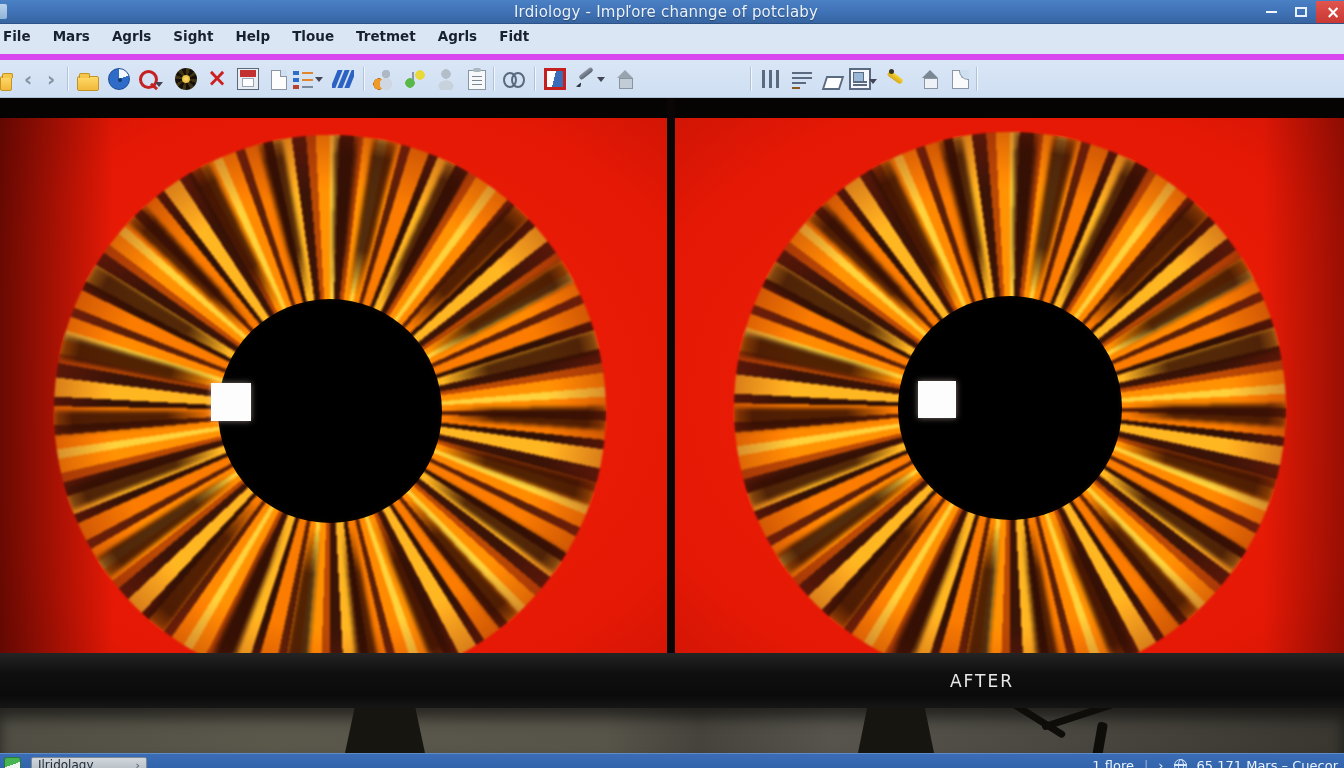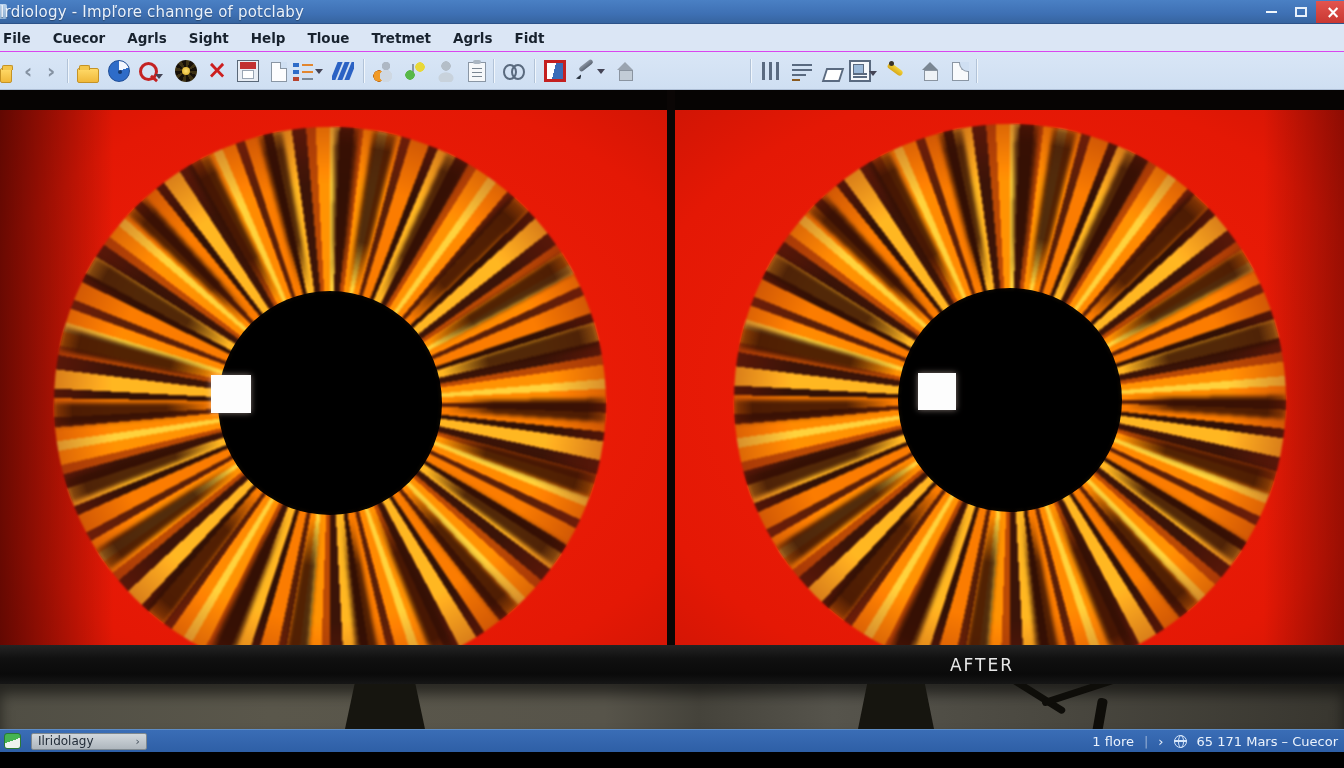--- a/index.html
+++ b/index.html
@@ -5,32 +5,32 @@
   * { box-sizing: border-box; margin: 0; padding: 0; }
   html,body { width:1344px; height:768px; overflow:hidden; background:#000;
     font-family:"DejaVu Sans", sans-serif; }
 
   
   .titlebar { position:relative; height:24px;
     background:linear-gradient(#4a80c4,#3e70b4 60%,#36649f);
     border-bottom:1px solid #2c5288; display:flex; align-items:center; }
   .titlebar-app-icon { width:10px; height:15px; margin-left:-3px;
     background:linear-gradient(#cfe2f4,#9fc0e0); border-radius:2px; opacity:.85; }
-  .title-text { position:absolute; left:0; right:12px; text-align:left;
+  .title-text { position:absolute; left:0; right:12px; text-align:center;
     color:#eaf2fc; font-size:15px; letter-spacing:.2px; text-shadow:0 1px 1px rgba(0,0,0,.35); }
   .win-controls { margin-left:auto; display:flex; align-items:center; height:100%; }
   .wc-min, .wc-max { width:30px; height:100%; display:flex; align-items:center; justify-content:center; }
   .wc-min i { width:11px; height:2px; background:#f0f6fc; display:block; }
   .wc-max i { width:12px; height:10px; border:2px solid #e8f0fa; display:block; }
   .wc-close { width:34px; height:22px; background:linear-gradient(#e2544e,#c93832);
     display:flex; align-items:center; justify-content:center; color:#fff;
     font-size:17px; font-weight:bold; margin-right:-6px; }
 
-  .menubar { height:28px; background:#dbe6f5; border-bottom:1px solid #d946ef;
-    display:flex; align-items:center; gap:0; overflow:hidden; padding-left:0; }
+  .menubar { height:36px; background:#dbe6f5; border-bottom:6px solid #d946ef;
+    display:flex; gap:0; overflow:hidden; padding-left:0; }
   .menu-item { font-size:13.5px; color:#18222e; font-weight:600; padding:4px 11px; cursor:default; }
   .menu-item:first-child { margin-left:-8px; }
 
   
   .toolbar { height:38px; background:linear-gradient(#d9e6f6,#cfdff2);
     border-bottom:1px solid #aebfd6; display:flex; align-items:center; gap:9px; padding:0 4px; }
   .tb-sep { width:1px; height:24px; background:#b2c3d8; box-shadow:1px 0 0 #f0f6fc; }
   .tb-gap { width:96px; }
   .ico { width:22px; height:22px; position:relative; display:inline-block; flex:0 0 auto; }
   .caret { position:absolute; right:-8px; top:9px; width:0; height:0;
@@ -150,21 +150,21 @@
     filter:blur(1.1px) saturate(1.12); }
   .iris-spots { position:absolute; width:552px; height:552px; border-radius:50%;
     background:repeating-conic-gradient(from 9deg, rgba(52,16,4,.85) 0 5deg, rgba(0,0,0,0) 5deg 16deg);
     -webkit-mask:radial-gradient(circle, transparent 30%, #000 42% 66%, transparent 76%);
     mask:radial-gradient(circle, transparent 30%, #000 42% 66%, transparent 76%);
     filter:blur(2px); }
   .pupil { position:absolute; width:224px; height:224px; border-radius:50%;
     background:radial-gradient(circle, #000 0 68%, rgba(5,1,0,.88) 76%, rgba(20,6,0,.35) 88%, rgba(0,0,0,0) 100%); }
   .marker { position:absolute; background:#fdfdfd; box-shadow:0 0 6px rgba(255,230,220,.5); }
 
-  .bezel { position:relative; height:39px;
+  .bezel { position:relative; height:55px;
     background:linear-gradient(#242424, #101010 35%, #0a0a0a 75%, #161616); display:flex; }
   .bezel-half { width:672px; display:flex; align-items:center; justify-content:center; }
   .after-label { color:#e8e8e8; font-size:17px; letter-spacing:2px; transform:translateX(-26px); }
 
   .desk { position:relative; height:45px; overflow:hidden;
     background:linear-gradient(90deg,#504e44 0%,#5a574b 20%,#57544a 45%,#45433b 52%,#56544c 62%,#4a4840 78%,#38362f 100%);
     box-shadow:inset 0 10px 14px rgba(0,0,0,.55); }
   .stand { position:absolute; top:0; height:45px; background:#16150f;
     clip-path:polygon(12% 0, 88% 0, 100% 100%, 0 100%); }
   .stand.s1 { left:345px; width:80px; }
@@ -202,21 +202,21 @@
       </span>
     <span class="wc-max">
         <i></i>
       </span>
     <span class="wc-close">×</span>
   </div>
 </div>
 
 <div class="menubar">
   <span class="menu-item">File</span>
-  <span class="menu-item">Cuecor</span>
+  <span class="menu-item">Mars</span>
   <span class="menu-item">Agrls</span>
   <span class="menu-item">Sight</span>
   <span class="menu-item">Help</span>
   <span class="menu-item">Tloue</span>
   <span class="menu-item">Tretmet</span>
   <span class="menu-item">Agrls</span>
   <span class="menu-item">Fidt</span>
 </div>
 
 <div class="toolbar">

